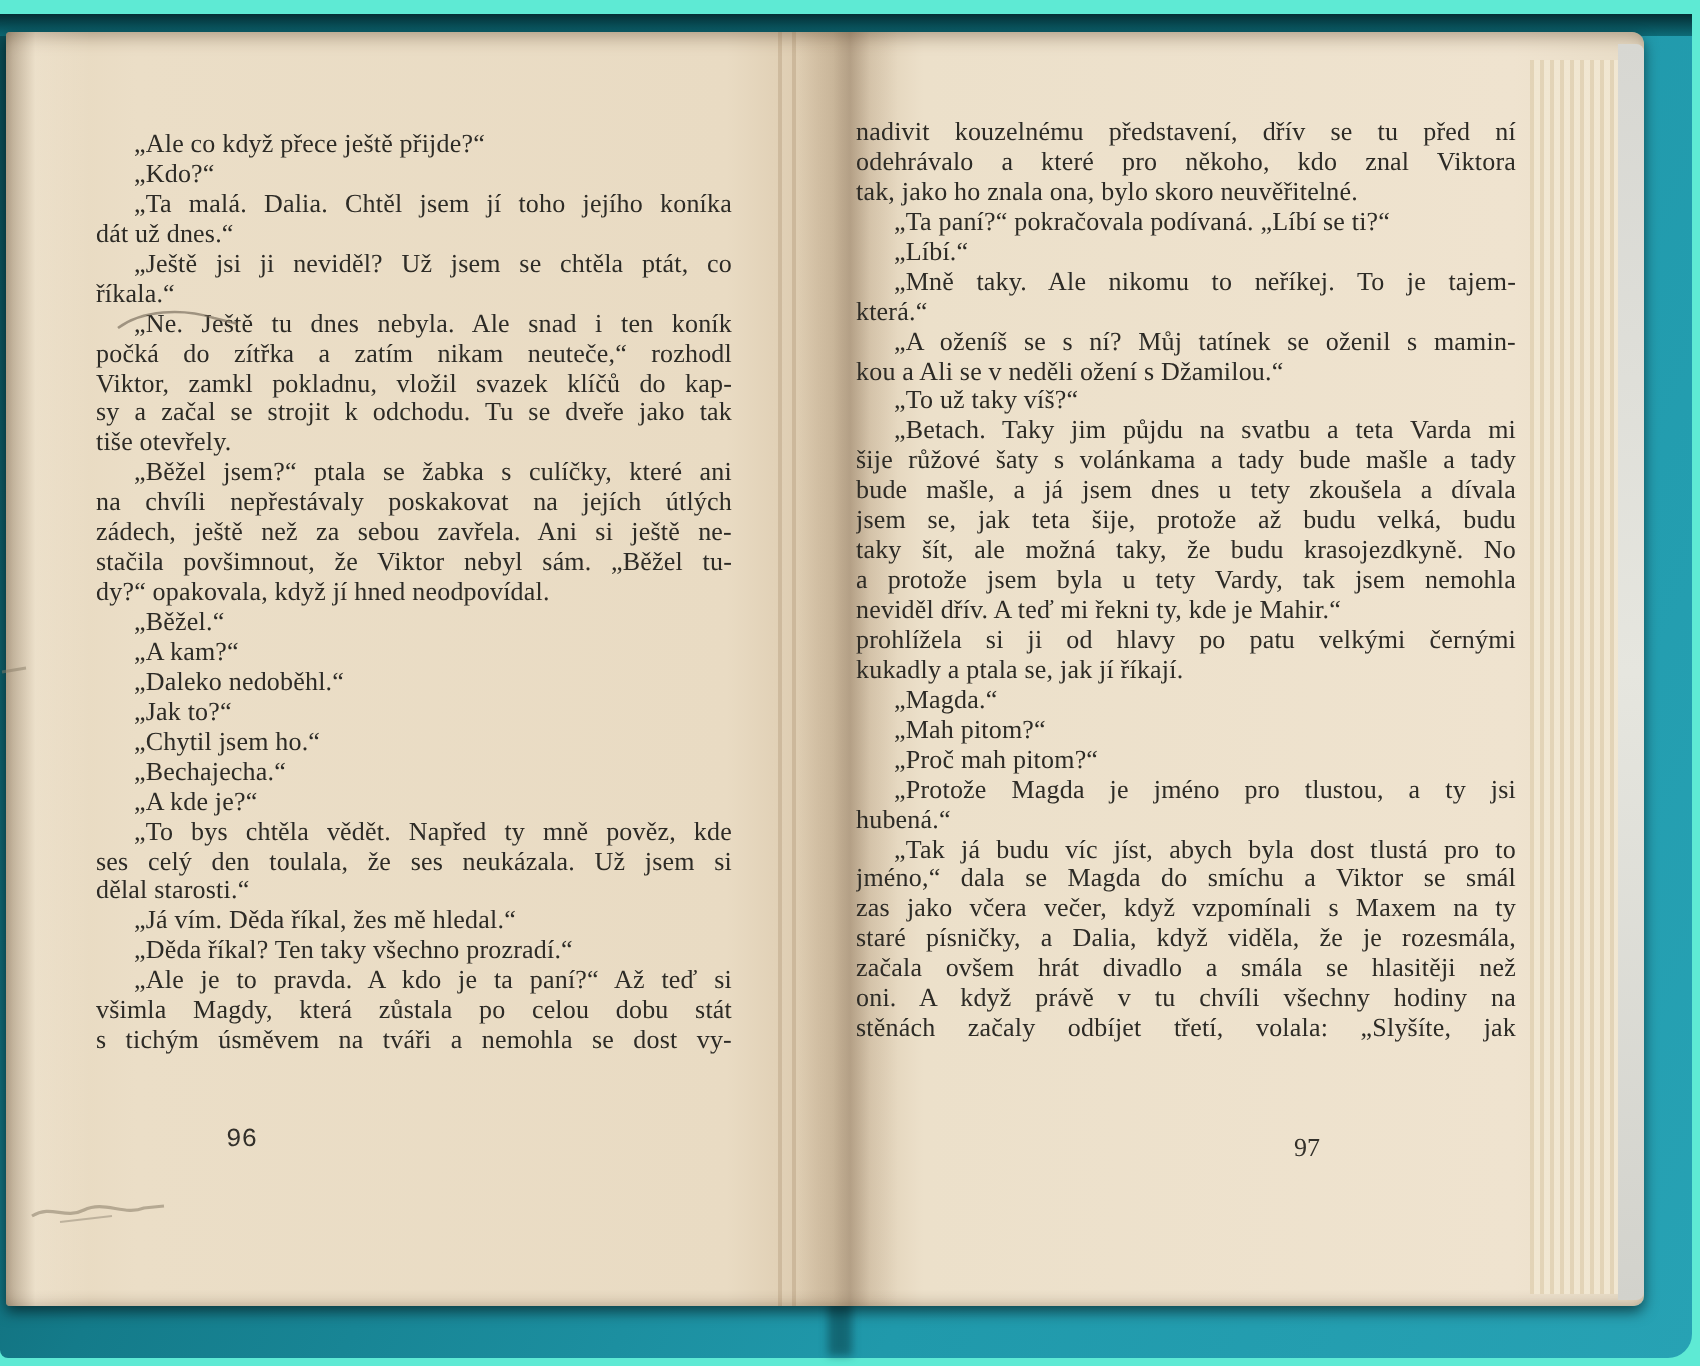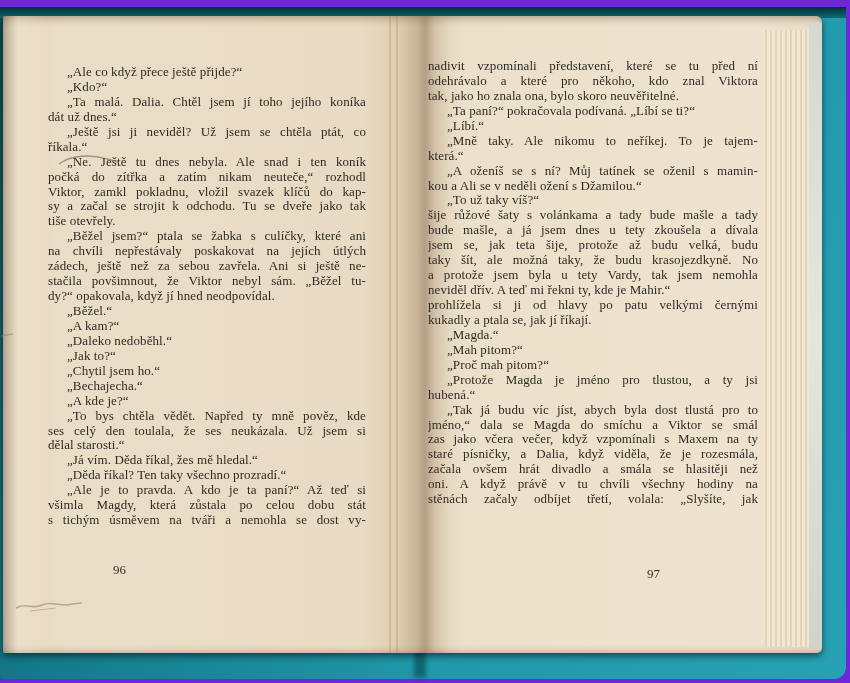--- a/index.html
+++ b/index.html
@@ -1,18 +1,18 @@
 <!DOCTYPE html>
 <html lang="cs"><head>
 <meta charset="utf-8">
 <style>
   html,body{margin:0;padding:0;background:#000;}
   #stage{
     position:relative;width:850px;height:683px;overflow:hidden;
-    background:#6d28d9;
+    background:#5eead4;
     font-family:"Liberation Serif","DejaVu Serif",serif;
   }
   
   .cover{
     position:absolute;left:0;top:7px;right:4px;bottom:4px;
     background:linear-gradient(115deg,#0a4c55 0%,#147b8a 30%,#2099ab 65%,#27a2b4 100%);
     border-radius:4px 8px 12px 4px;
   }
   .cover-top-band{
     position:absolute;left:0;top:7px;right:4px;height:11px;
@@ -54,21 +54,21 @@
   .text-col{position:absolute;color:#2d2b26;font-size:13px;}
   .text-left{left:45px;top:49px;width:318px;}
   .text-right{left:425px;top:43px;width:330px;}
   .line{
     height:14.95px;line-height:14.95px;overflow:hidden;
     text-align:justify;letter-spacing:.1px;white-space:normal;
   }
   .line.j{text-align-last:justify;}
   .line.ind{padding-left:19px;}
   .pagenum{position:absolute;color:#33302a;font-size:13px;}
-  .pagenum-left{left:110px;top:546px;}
+  .pagenum-left{left:110px;top:546px;font-family:Liberation Mono, monospace;}
   .pagenum-right{left:644px;top:550px;}
   
   .mark{position:absolute;pointer-events:none;}
   .scribble{left:12px;top:594px;width:74px;height:24px;opacity:.55;}
   .strike{left:54px;top:136px;width:66px;height:16px;opacity:.6;}
   .margin-dash{left:0px;top:330px;width:16px;height:10px;opacity:.5;}
 </style>
 </head>
 <body>
 
@@ -112,30 +112,31 @@
         <div class="line ind j">„To bys chtěla vědět. Napřed ty mně pověz, kde</div>
         <div class="line j">ses celý den toulala, že ses neukázala. Už jsem si</div>
         <div class="line">dělal starosti.“</div>
         <div class="line ind">„Já vím. Děda říkal, žes mě hledal.“</div>
         <div class="line ind">„Děda říkal? Ten taky všechno prozradí.“</div>
         <div class="line ind j">„Ale je to pravda. A kdo je ta paní?“ Až teď si</div>
         <div class="line j">všimla Magdy, která zůstala po celou dobu stát</div>
         <div class="line j">s tichým úsměvem na tváři a nemohla se dost vy-</div>
       </div>
     <div class="text-col text-right">
-        <div class="line j">nadivit vzpomínali představení, které se tu před ní</div>
+        <div class="line j">nadivit kouzelnému představení, dřív se tu před ní</div>
         <div class="line j">odehrávalo a které pro někoho, kdo znal Viktora</div>
         <div class="line">tak, jako ho znala ona, bylo skoro neuvěřitelné.</div>
         <div class="line ind">„Ta paní?“ pokračovala podívaná. „Líbí se ti?“</div>
         <div class="line ind">„Líbí.“</div>
         <div class="line ind j">„Mně taky. Ale nikomu to neříkej. To je tajem-</div>
         <div class="line">která.“</div>
         <div class="line ind j">„A oženíš se s ní? Můj tatínek se oženil s mamin-</div>
         <div class="line">kou a Ali se v neděli ožení s Džamilou.“</div>
         <div class="line ind">„To už taky víš?“</div>
+        <div class="line ind j">„Betach. Taky jim půjdu na svatbu a teta Varda mi</div>
         <div class="line j">šije růžové šaty s volánkama a tady bude mašle a tady</div>
         <div class="line j">bude mašle, a já jsem dnes u tety zkoušela a dívala</div>
         <div class="line j">jsem se, jak teta šije, protože až budu velká, budu</div>
         <div class="line j">taky šít, ale možná taky, že budu krasojezdkyně. No</div>
         <div class="line j">a protože jsem byla u tety Vardy, tak jsem nemohla</div>
         <div class="line">neviděl dřív. A teď mi řekni ty, kde je Mahir.“</div>
         <div class="line j">prohlížela si ji od hlavy po patu velkými černými</div>
         <div class="line">kukadly a ptala se, jak jí říkají.</div>
         <div class="line ind">„Magda.“</div>
         <div class="line ind">„Mah pitom?“</div>

